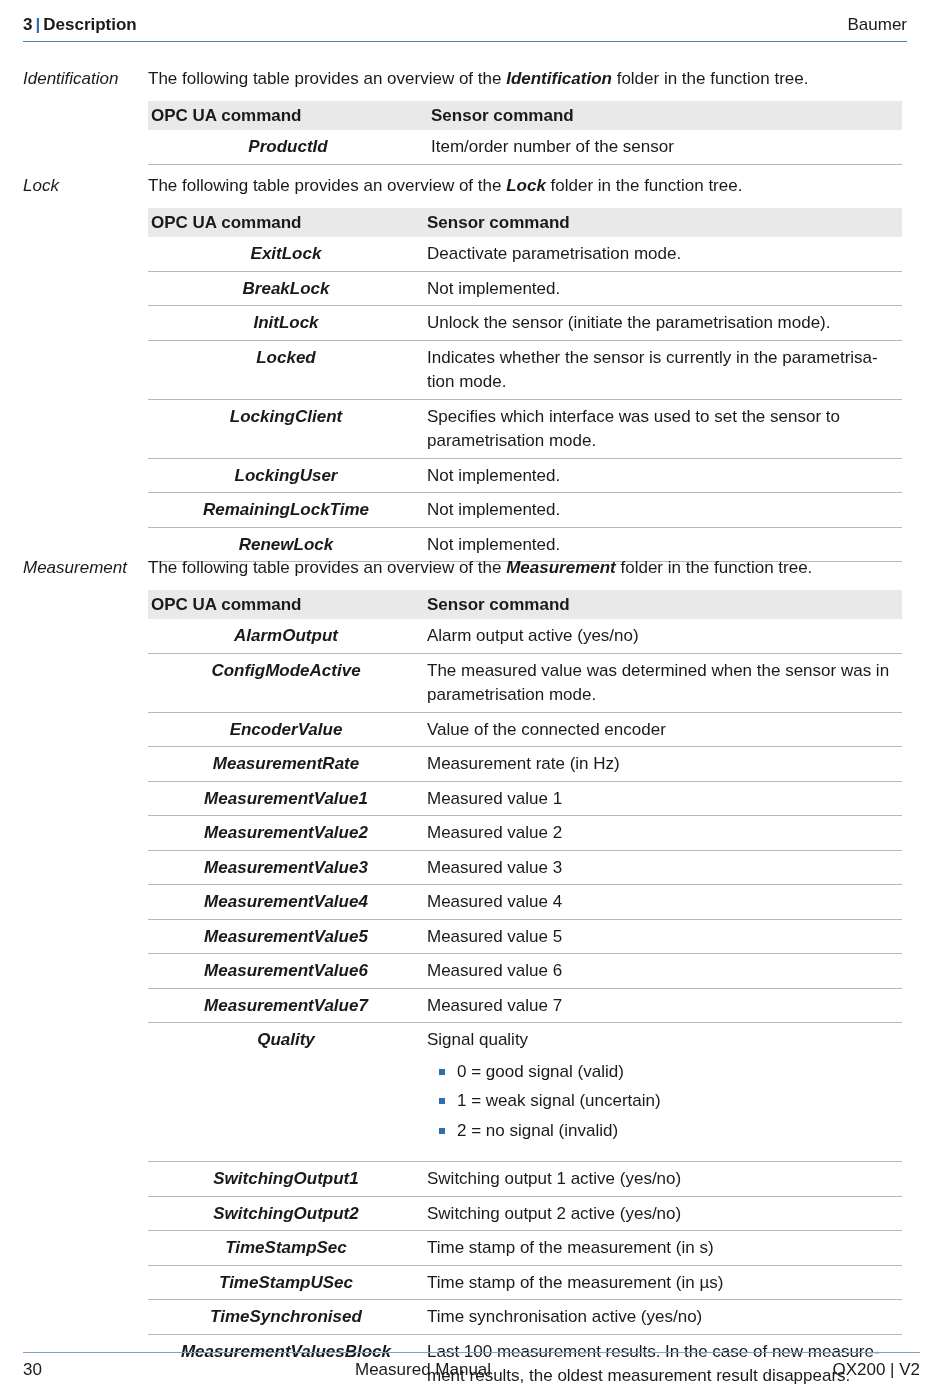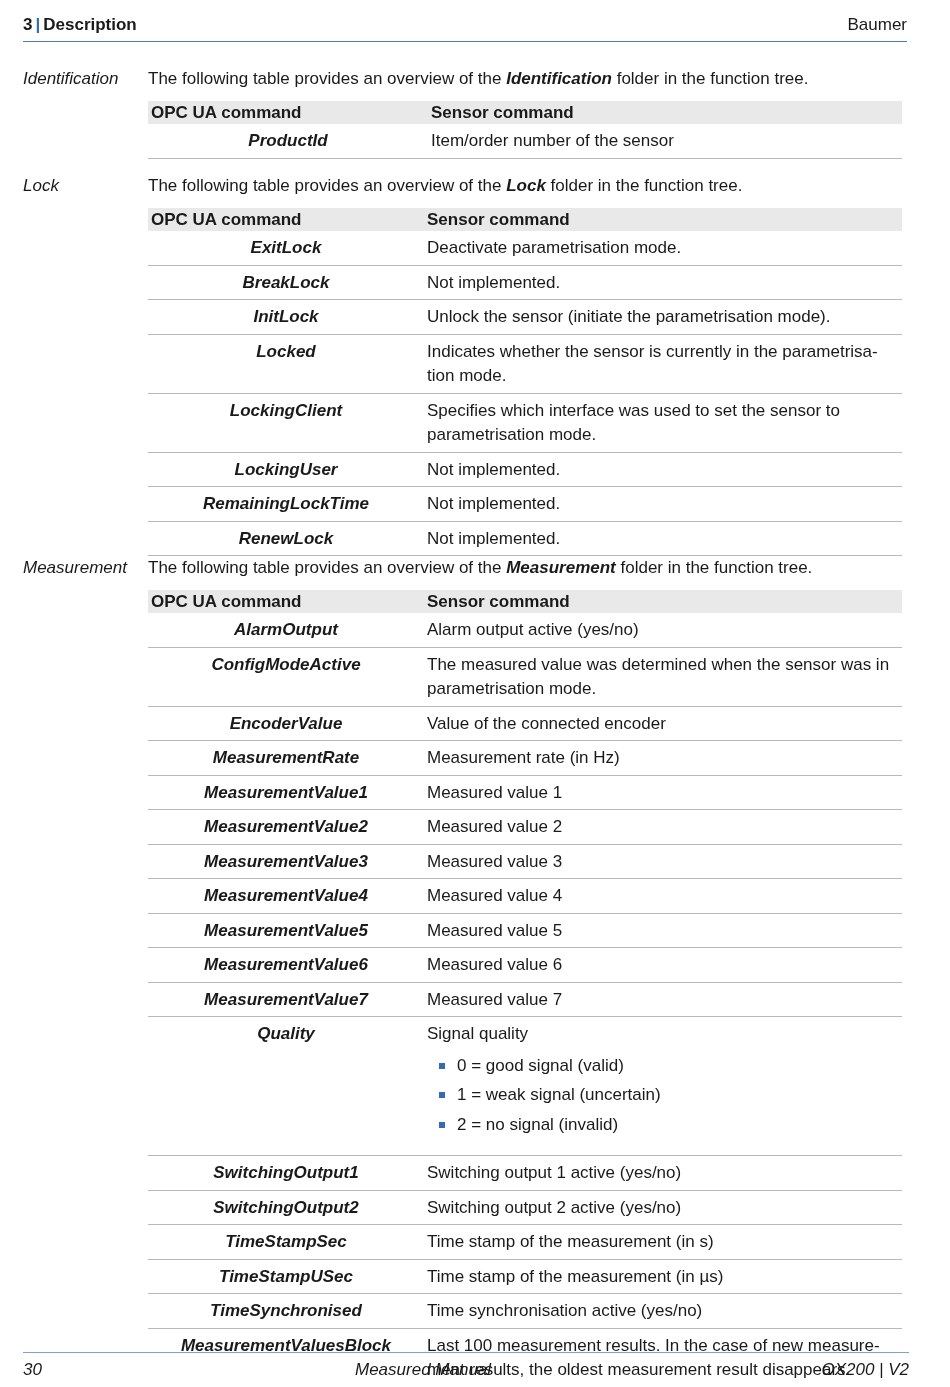--- a/index.html
+++ b/index.html
@@ -6,27 +6,27 @@
   body{width:950px;height:1387px;position:relative;font-family:"Liberation Sans",sans-serif;color:#1a1a1a;font-size:17px;overflow:hidden;}
   .hdr{position:absolute;left:23px;right:43px;top:13px;height:28px;border-bottom:1.5px solid #4a7fb0;}
   .hdr .l{position:absolute;left:0;top:2px;font-size:17px;font-weight:bold;}
   .hdr .l .sep{color:#2f6fb0;margin:0 3px;}
   .hdr .r{position:absolute;right:0;top:2px;font-size:17px;}
   .section{position:absolute;left:0;width:950px;}
   .side{position:absolute;left:23px;font-style:italic;font-size:17px;}
   .intro{position:absolute;left:148px;font-size:17px;}
   .intro b{font-style:italic;font-weight:bold;}
   table{position:absolute;left:148px;width:754px;border-collapse:collapse;font-size:17px;}
-  th{background:#e9e9e9;text-align:left;font-weight:bold;height:23px;padding:0 3px;vertical-align:middle;}
+  th{background:#e9e9e9;text-align:left;font-weight:bold;height:29px;padding:0 3px;vertical-align:middle;}
   td{padding:5px 3px 4px 3px;vertical-align:top;line-height:24.5px;border-bottom:1.5px solid #b9b9b9;}
   td.k{font-weight:bold;font-style:italic;text-align:center;}
   ul.bl{list-style:none;margin:4px 0 12px 0;padding:0 0 0 10px;}
   ul.bl li{position:relative;padding-left:20px;line-height:29.5px;}
   ul.bl li .sq{position:absolute;left:2px;top:12px;width:6px;height:6px;background:#2f6fb0;}
-  .ftr{position:absolute;left:23px;right:41px;top:1352px;border-top:1.5px solid #7ba4cc;height:30px;font-style:italic;}
+  .ftr{position:absolute;left:23px;right:30px;top:1352px;border-top:1.5px solid #7ba4cc;height:30px;}
   .ftr span{position:absolute;top:7px;font-size:17px;}
 </style>
 </head>
 <body>
 
 <div class="hdr">
   <span class="l"><span>3</span><span class="sep">|</span><span>Description</span></span>
   <span class="r">Baumer</span>
 </div>
 

